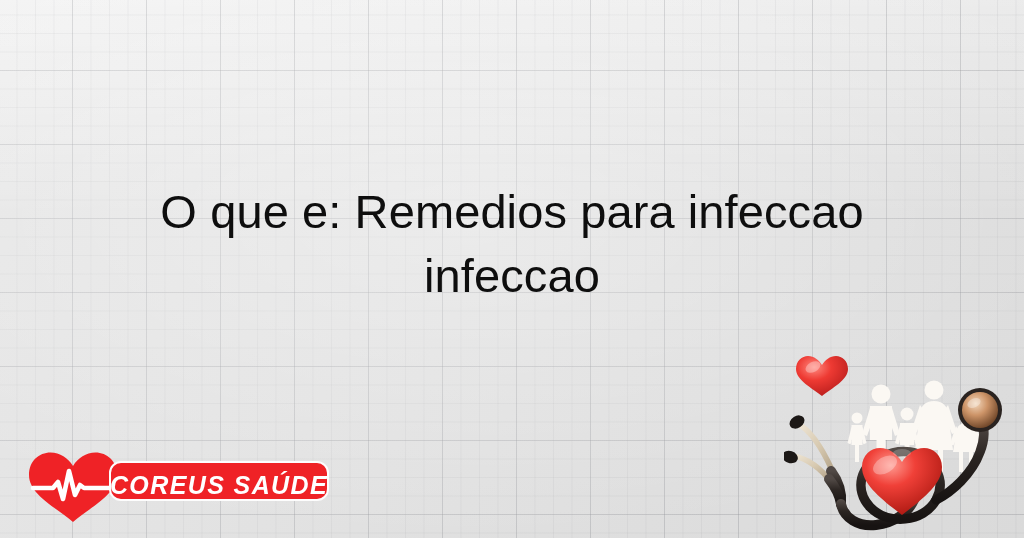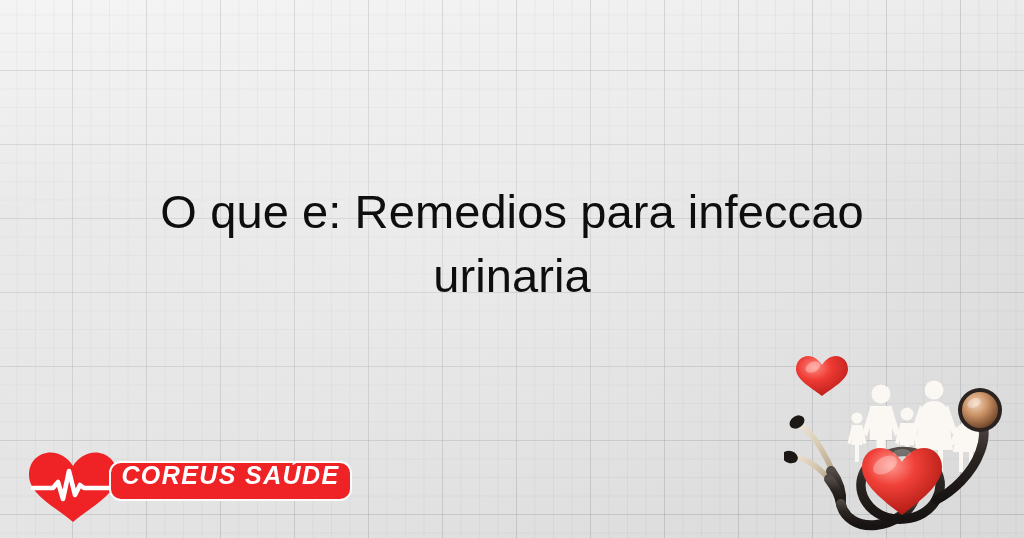--- a/index.html
+++ b/index.html
@@ -71,28 +71,28 @@
     position: absolute;
     left: 0;
     top: 2px;
     width: 92px;
     height: 72px;
   }
   #logo-badge {
     position: absolute;
     left: 82px;
     top: 12px;
-    width: 243px;
+    width: 220px;
     height: 40px;
     background: #ef2226;
     border: 2.5px solid #fdfdfd;
     border-radius: 12px;
     box-sizing: border-box;
     display: flex;
-    align-items: flex-start;
+    align-items: flex-end;
     justify-content: center;
   }
   #logo-badge-text {
     color: #ffffff;
     font-family: "Liberation Sans", sans-serif;
     font-style: italic;
     font-weight: bold;
     font-size: 25px;
     letter-spacing: 1.4px;
     white-space: nowrap;
@@ -112,21 +112,21 @@
 </style>
 </head>
 <body>
 
 <div id="canvas">
 
   <div id="paper-texture"></div>
 
   <div id="title-block">
     <span class="title-line first">O que e: Remedios para infeccao</span>
-    <span class="title-line second">urinaria</span>
+    <span class="title-line second">infeccao</span>
   </div>
 
   <div id="logo">
 
     <div id="logo-heart">
       <svg viewBox="0 0 92 72" width="92" height="72" aria-hidden="true">
         <path d="M46 71 C 30 57, 2 44, 2 24 C 2 10, 12 1.5, 23.5 1.5 C 33 1.5, 41 7, 46 15 C 51 7, 59 1.5, 68.5 1.5 C 80 1.5, 90 10, 90 24 C 90 44, 62 57, 46 71 Z" fill="#ef2226"></path>
         <path d="M6 37 L26 37 L31 31 L36 48 L42 20 L48 44 L53 34 L57 37 L92 37" fill="none" stroke="#ffffff" stroke-width="4.6" stroke-linecap="round" stroke-linejoin="round"></path>
       </svg>
     </div>

